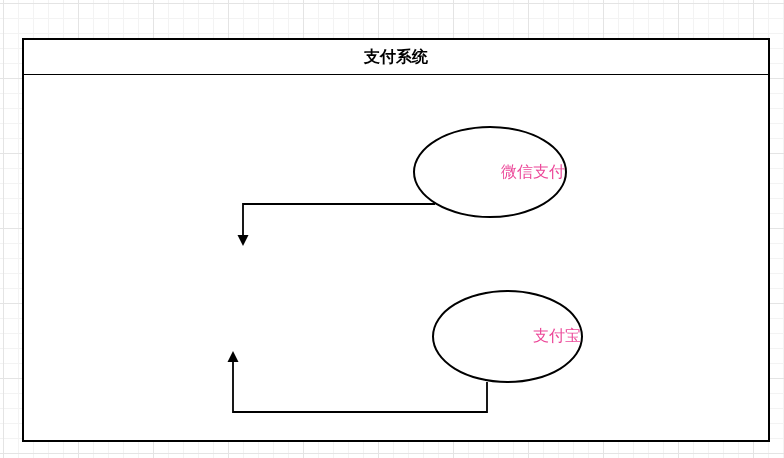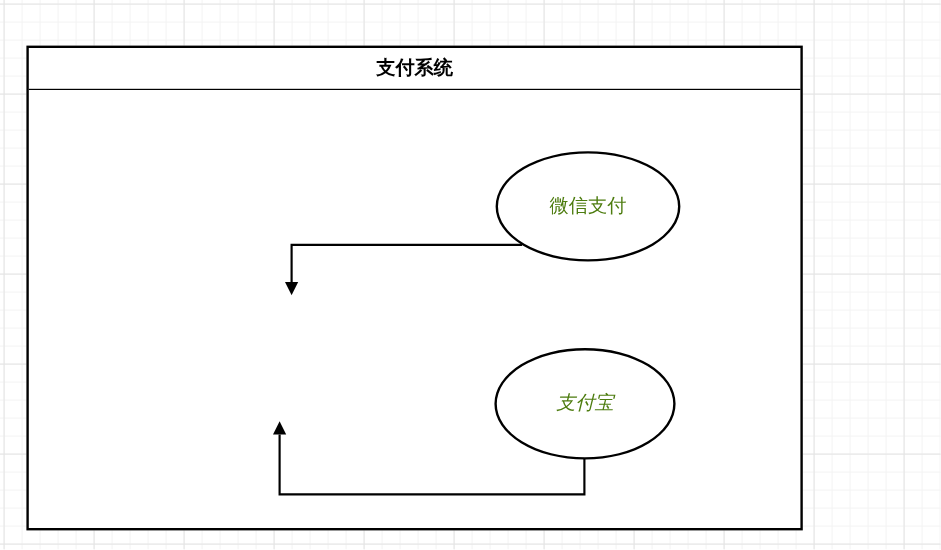--- a/index.html
+++ b/index.html
@@ -16,21 +16,21 @@
       linear-gradient(to bottom, #e4e4e4 1px, transparent 1px),
       linear-gradient(to right, #f3f3f3 1px, transparent 1px),
       linear-gradient(to bottom, #f3f3f3 1px, transparent 1px);
     background-size: 75px 75px, 75px 75px, 15px 15px, 15px 15px;
     background-position: 3px 3px;
   }
 
   .system-box {
     position: absolute;
     left: 22px; top: 38px;
-    width: 647px; height: 404px;
+    width: 748px; height: 404px;
     border: 2px solid #000000;
     background: #ffffff;
   }
   .system-header {
     height: 35px;
     border-bottom: 1.5px solid #000000;
     display: flex;
     align-items: center;
     justify-content: center;
     font-size: 16px;
@@ -38,28 +38,28 @@
     color: #000000;
   }
 
   .node {
     position: absolute;
     border: 2px solid #000000;
     border-radius: 50%;
     background: #ffffff;
     display: flex;
     align-items: center;
-    justify-content: center;
+    justify-content: flex-end;
     font-size: 16px;
-    color: #4d7c0f;
+    color: #ec4899;
     white-space: nowrap;
   }
   .node-wechat { left: 413px; top: 126px; width: 154px; height: 92px; }
   .node-buy    { left: 127px; top: 246px; width: 213px; height: 104px; }
-  .node-alipay { left: 412px; top: 290px; width: 151px; height: 93px; font-style: italic; }
+  .node-alipay { left: 432px; top: 290px; width: 151px; height: 93px; }
 
   svg.edge-layer {
     position: absolute;
     left: 0; top: 0;
     width: 784px; height: 458px;
     pointer-events: none;
   }
   .edge-path { fill: none; stroke-width: 1.8px; }
 </style>
 </head>

